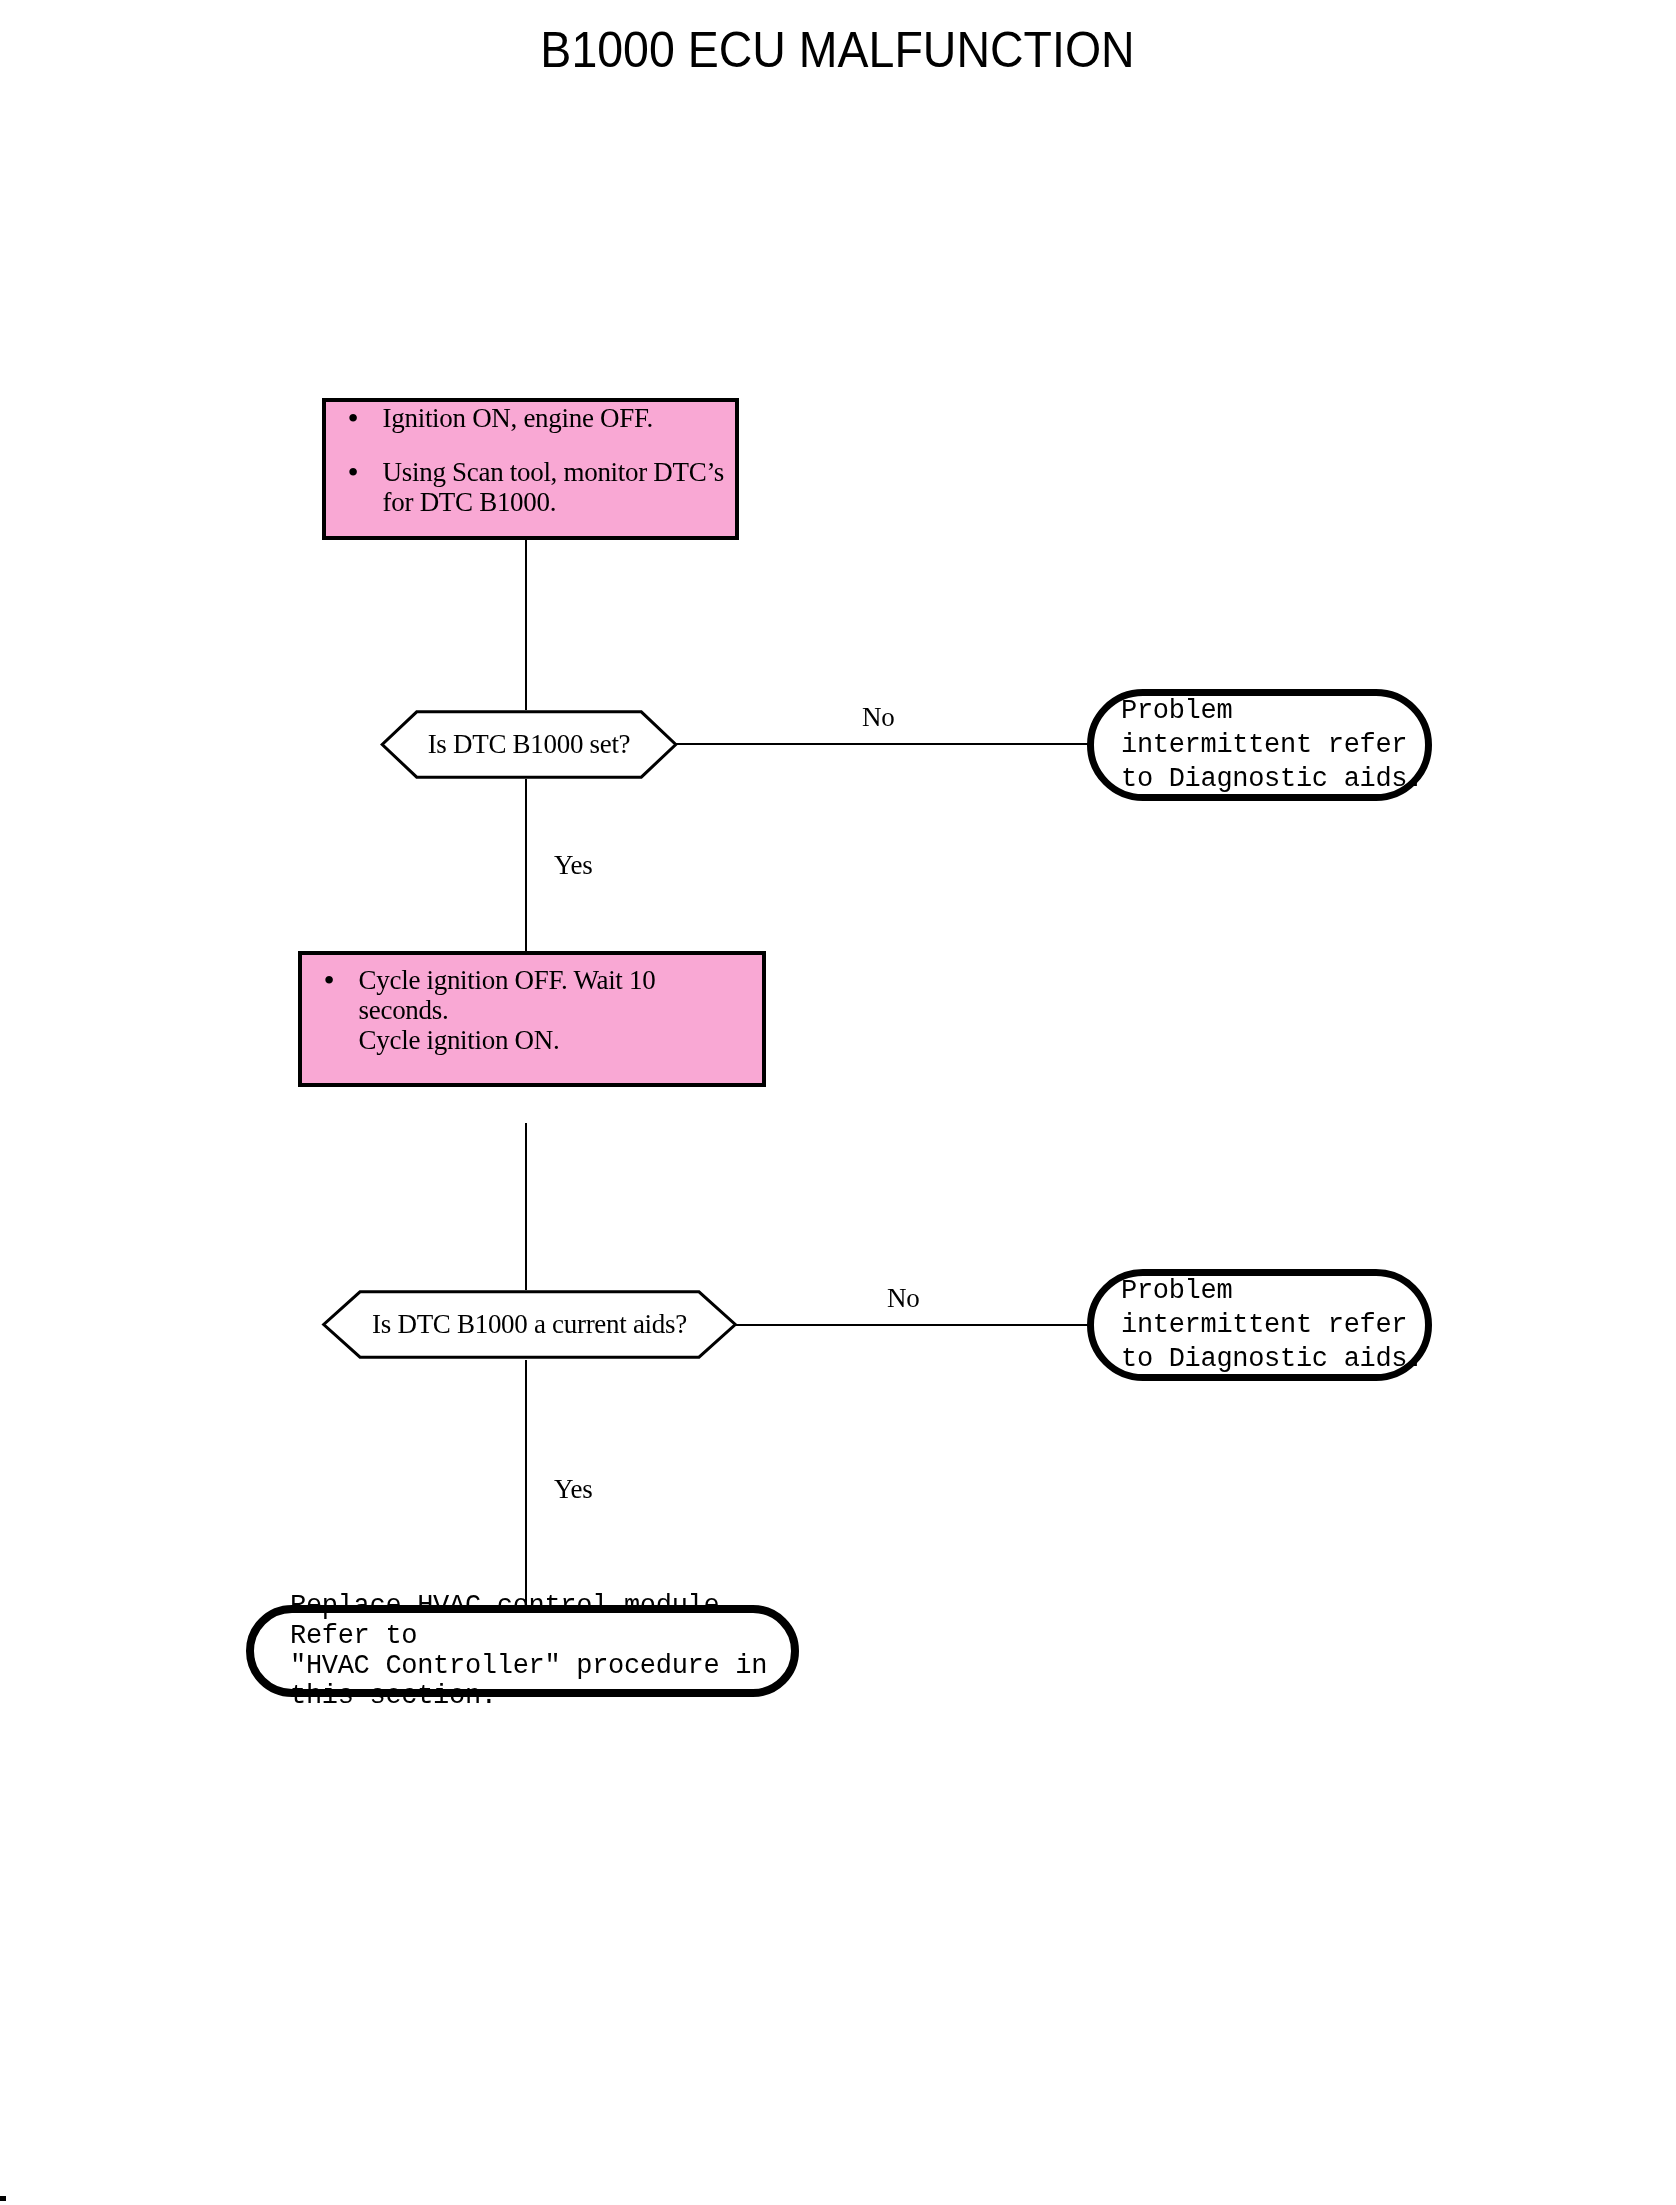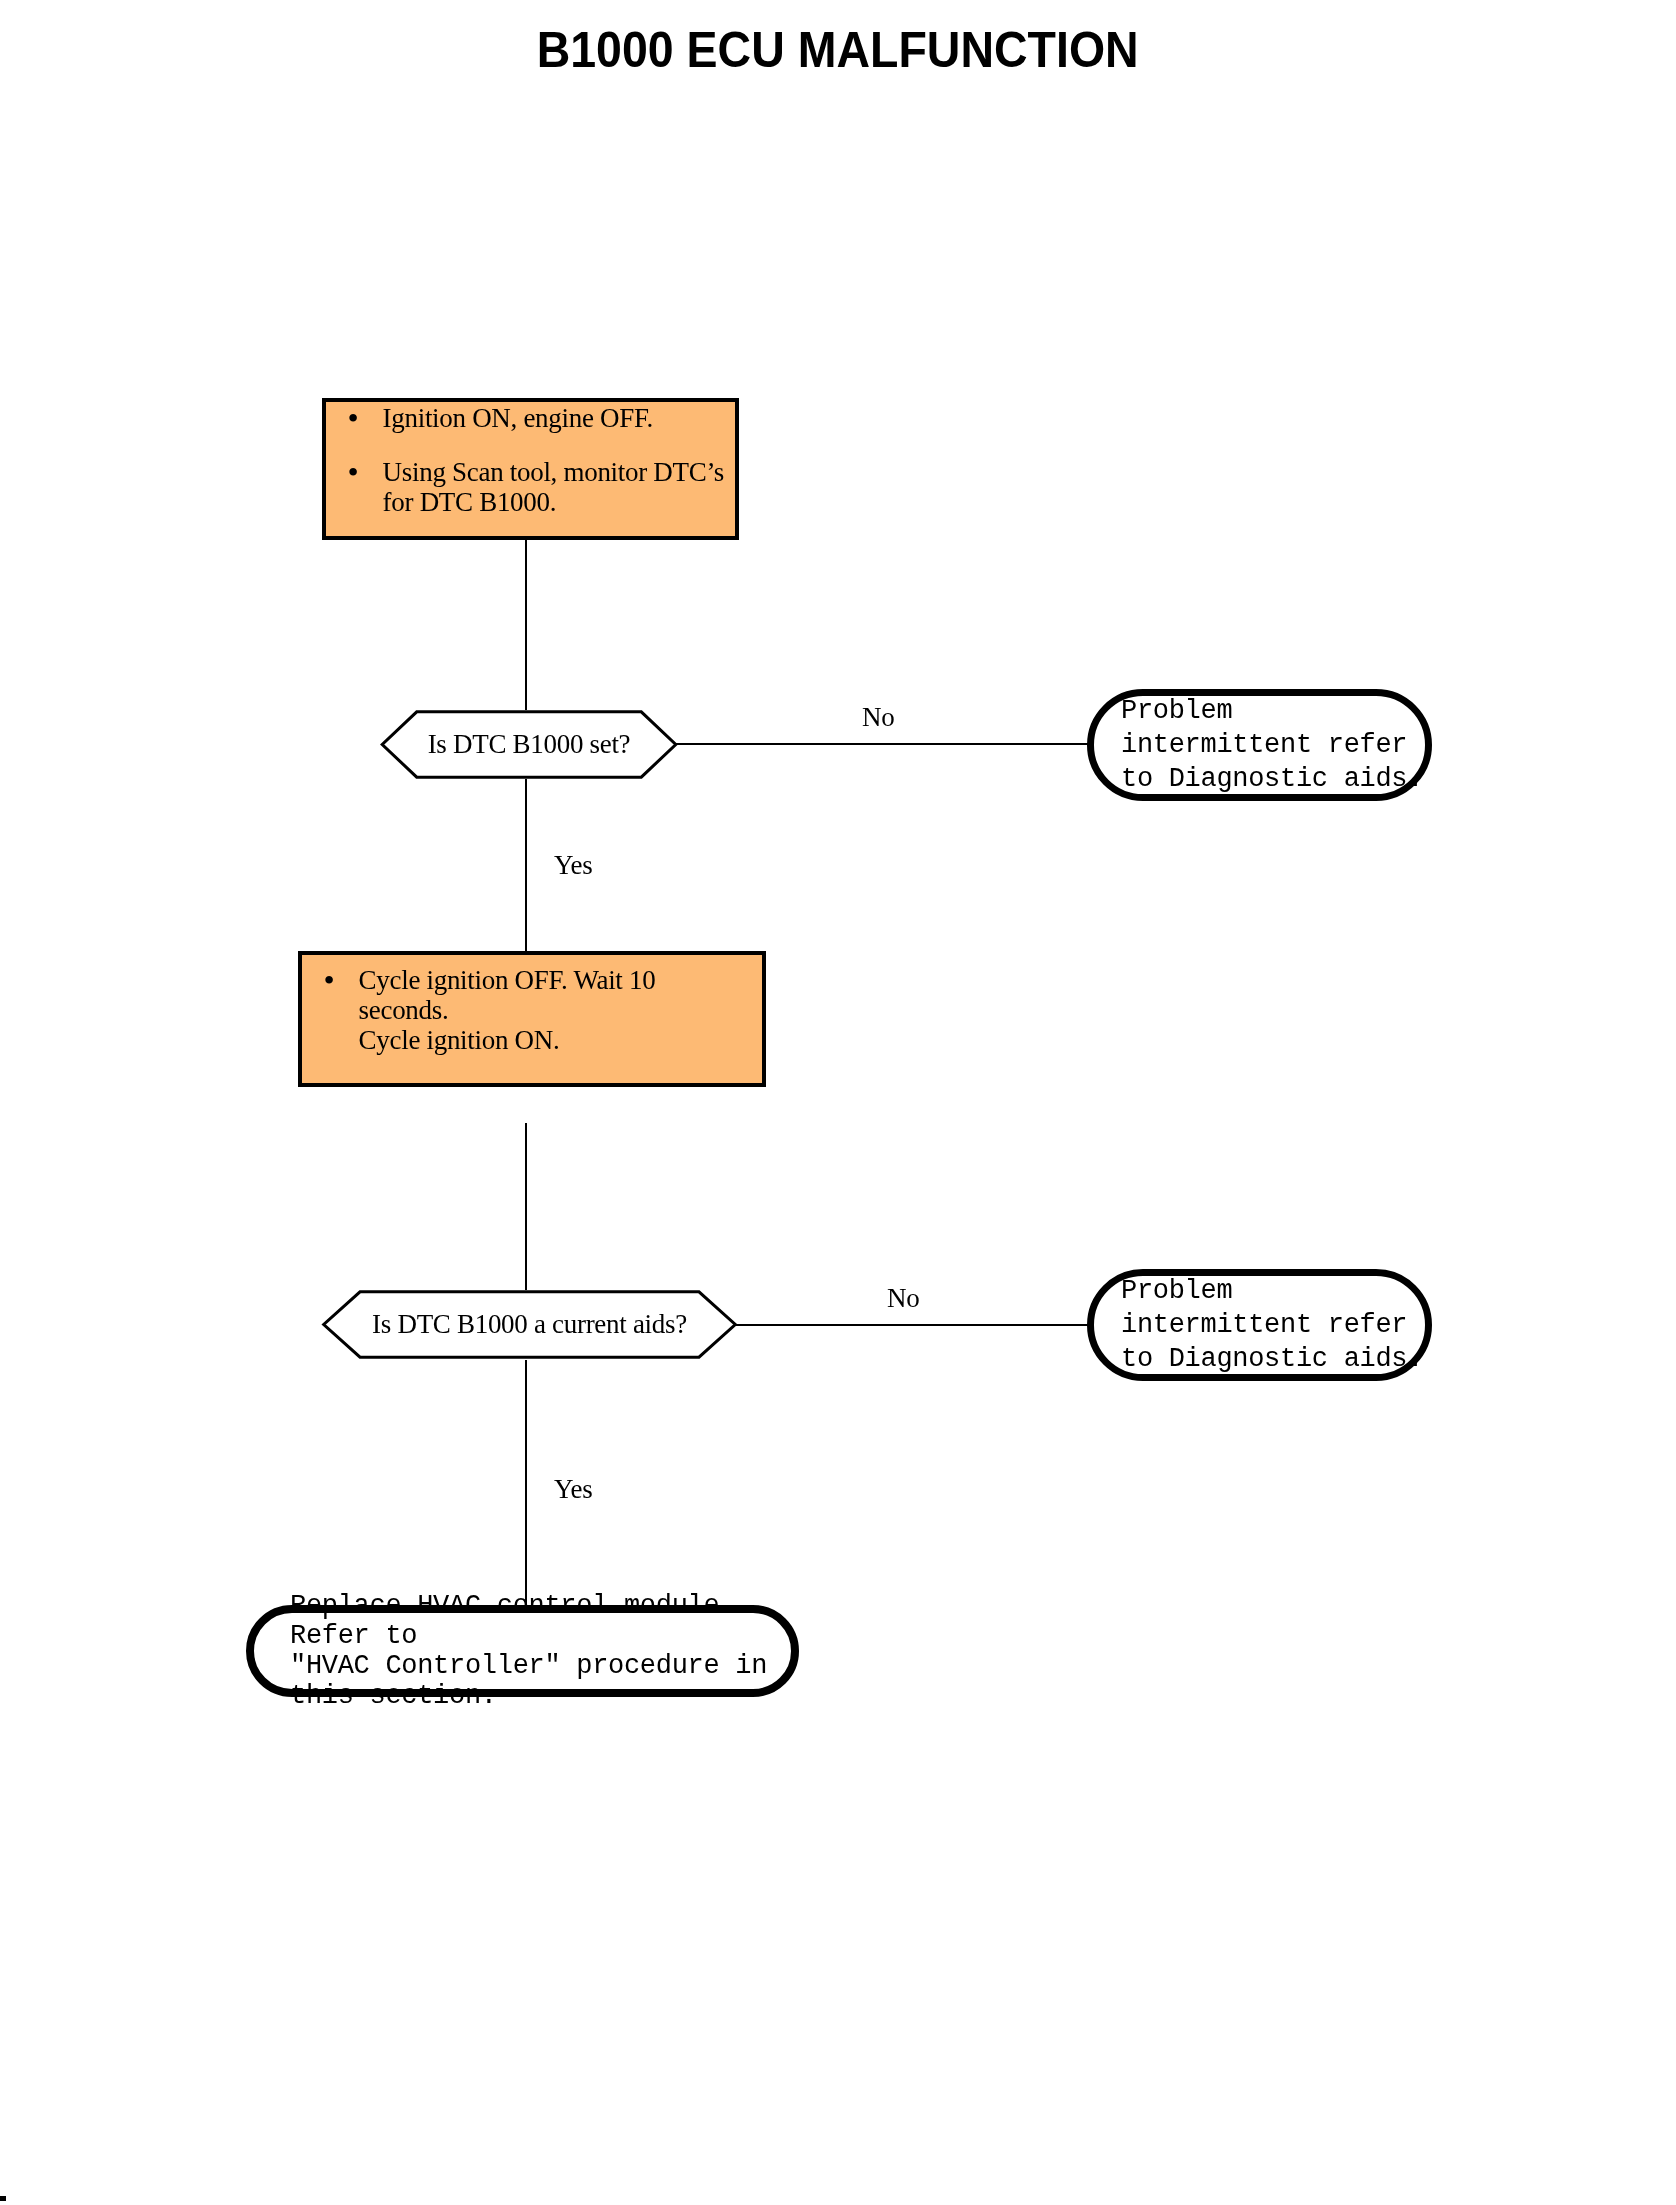--- a/index.html
+++ b/index.html
@@ -7,32 +7,32 @@
     width: 1676px; height: 2205px;
     background: #ffffff;
     position: relative;
     font-family: "Liberation Serif", serif;
     color: #000;
   }
 
   
   .title-wrap {
     position: absolute; left: 0; top: 23px; width: 100%;
-    display: flex; justify-content: center; font-weight: bold;
+    display: flex; justify-content: center;
   }
   .title-inner {
     font-family: "Liberation Sans", sans-serif;
     font-size: 50px; line-height: 1.1; white-space: nowrap;
     transform: scaleX(0.93); transform-origin: center;
   }
 
   
   .process-box {
     position: absolute; box-sizing: border-box;
-    background: #fdba74; border: 4.3px solid #000;
+    background: #f9a8d4; border: 4.3px solid #000;
     display: flex; flex-direction: column; justify-content: center;
     gap: 24px; padding: 16px 11px 32px 0;
   }
   .bullet-row { display: flex; align-items: flex-start; padding-left: 18px; }
   .bullet-dot {
     flex: 0 0 35px; text-align: left;
     font-size: 32px; line-height: 28px; padding-left: 3.6px;
   }
   .bullet-dot::before { content: "\2022"; }
   .bullet-text {

